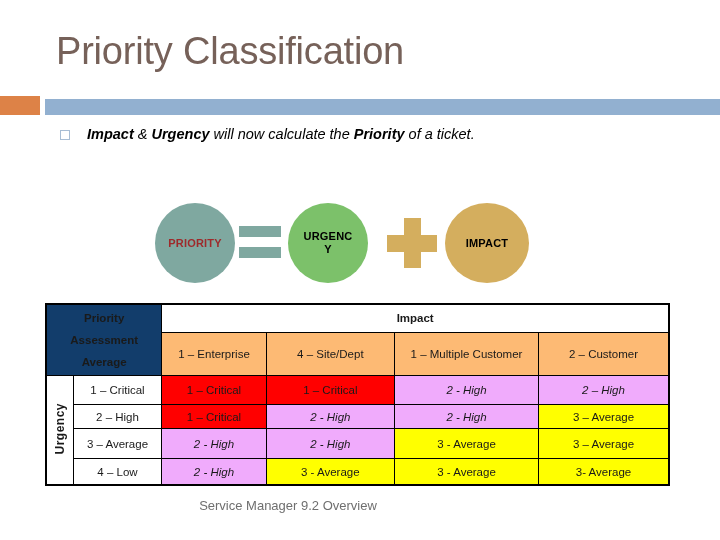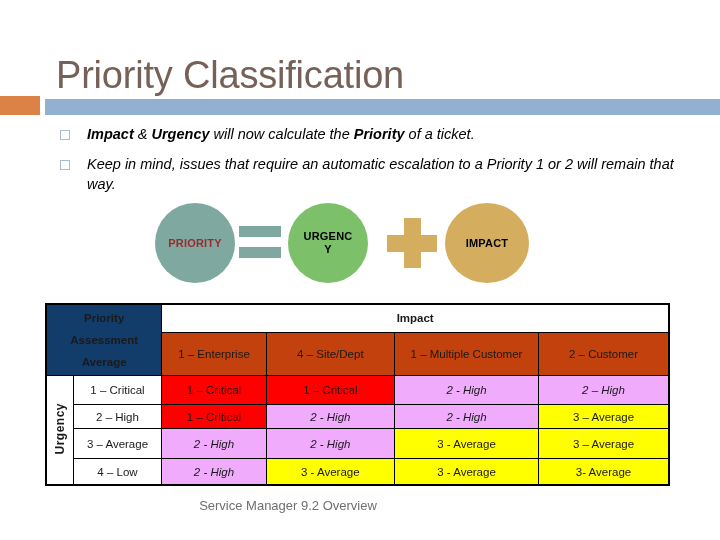--- a/index.html
+++ b/index.html
@@ -20,21 +20,20 @@
   #slide-title {
     position: absolute;
     left: 56px;
     top: 28px;
     font-size: 38px;
     line-height: 46px;
     color: #766159;
     font-weight: normal;
     letter-spacing: -0.2px;
     white-space: nowrap;
-    margin-top: 24px;
   }
 
   
   #accent-orange {
     position: absolute;
     left: 0px;
     top: 96px;
     width: 40px;
     height: 19px;
     background: #dd8247;
@@ -195,21 +194,21 @@
     padding: 4px 2px;
     border: 1px solid #123d6b;
   }
   td.impact-header {
     font-weight: bold;
     font-size: 12px;
     background: #ffffff;
     height: 20px;
   }
   td.impact-col {
-    background: #c2410c;
+    background: #fdba74;
     height: 34px;
     line-height: 14px;
   }
   td.urgency-side {
     background: #ffffff;
     width: 26px;
     padding: 0;
   }
   .urgency-rot {
     writing-mode: vertical-rl;
@@ -250,24 +249,20 @@
 
 <div id="slide-title">Priority Classification</div>
 
 <div id="accent-orange"></div>
 <div id="accent-blue"></div>
 
 <div id="bullet-list">
   <div class="bullet-row">
     <span class="bullet-marker"></span>
     <div class="bullet-text"><span>Impact</span><span class="norm"> &amp; </span><span>Urgency</span><span class="norm"> will now calculate the </span><span>Priority</span><span class="norm"> of a ticket.</span></div>
-  </div>
-  <div class="bullet-row">
-    <span class="bullet-marker"></span>
-    <div class="bullet-text"><span class="norm">Keep in mind, issues that require an automatic escalation to a Priority 1 or 2 will remain that way.</span></div>
   </div>
 </div>
 
 <div id="diagram">
 
   <div class="circle" id="circle-priority">
     <span class="circle-label">PRIORITY</span>
   </div>
 
   <div id="equals-sign">

